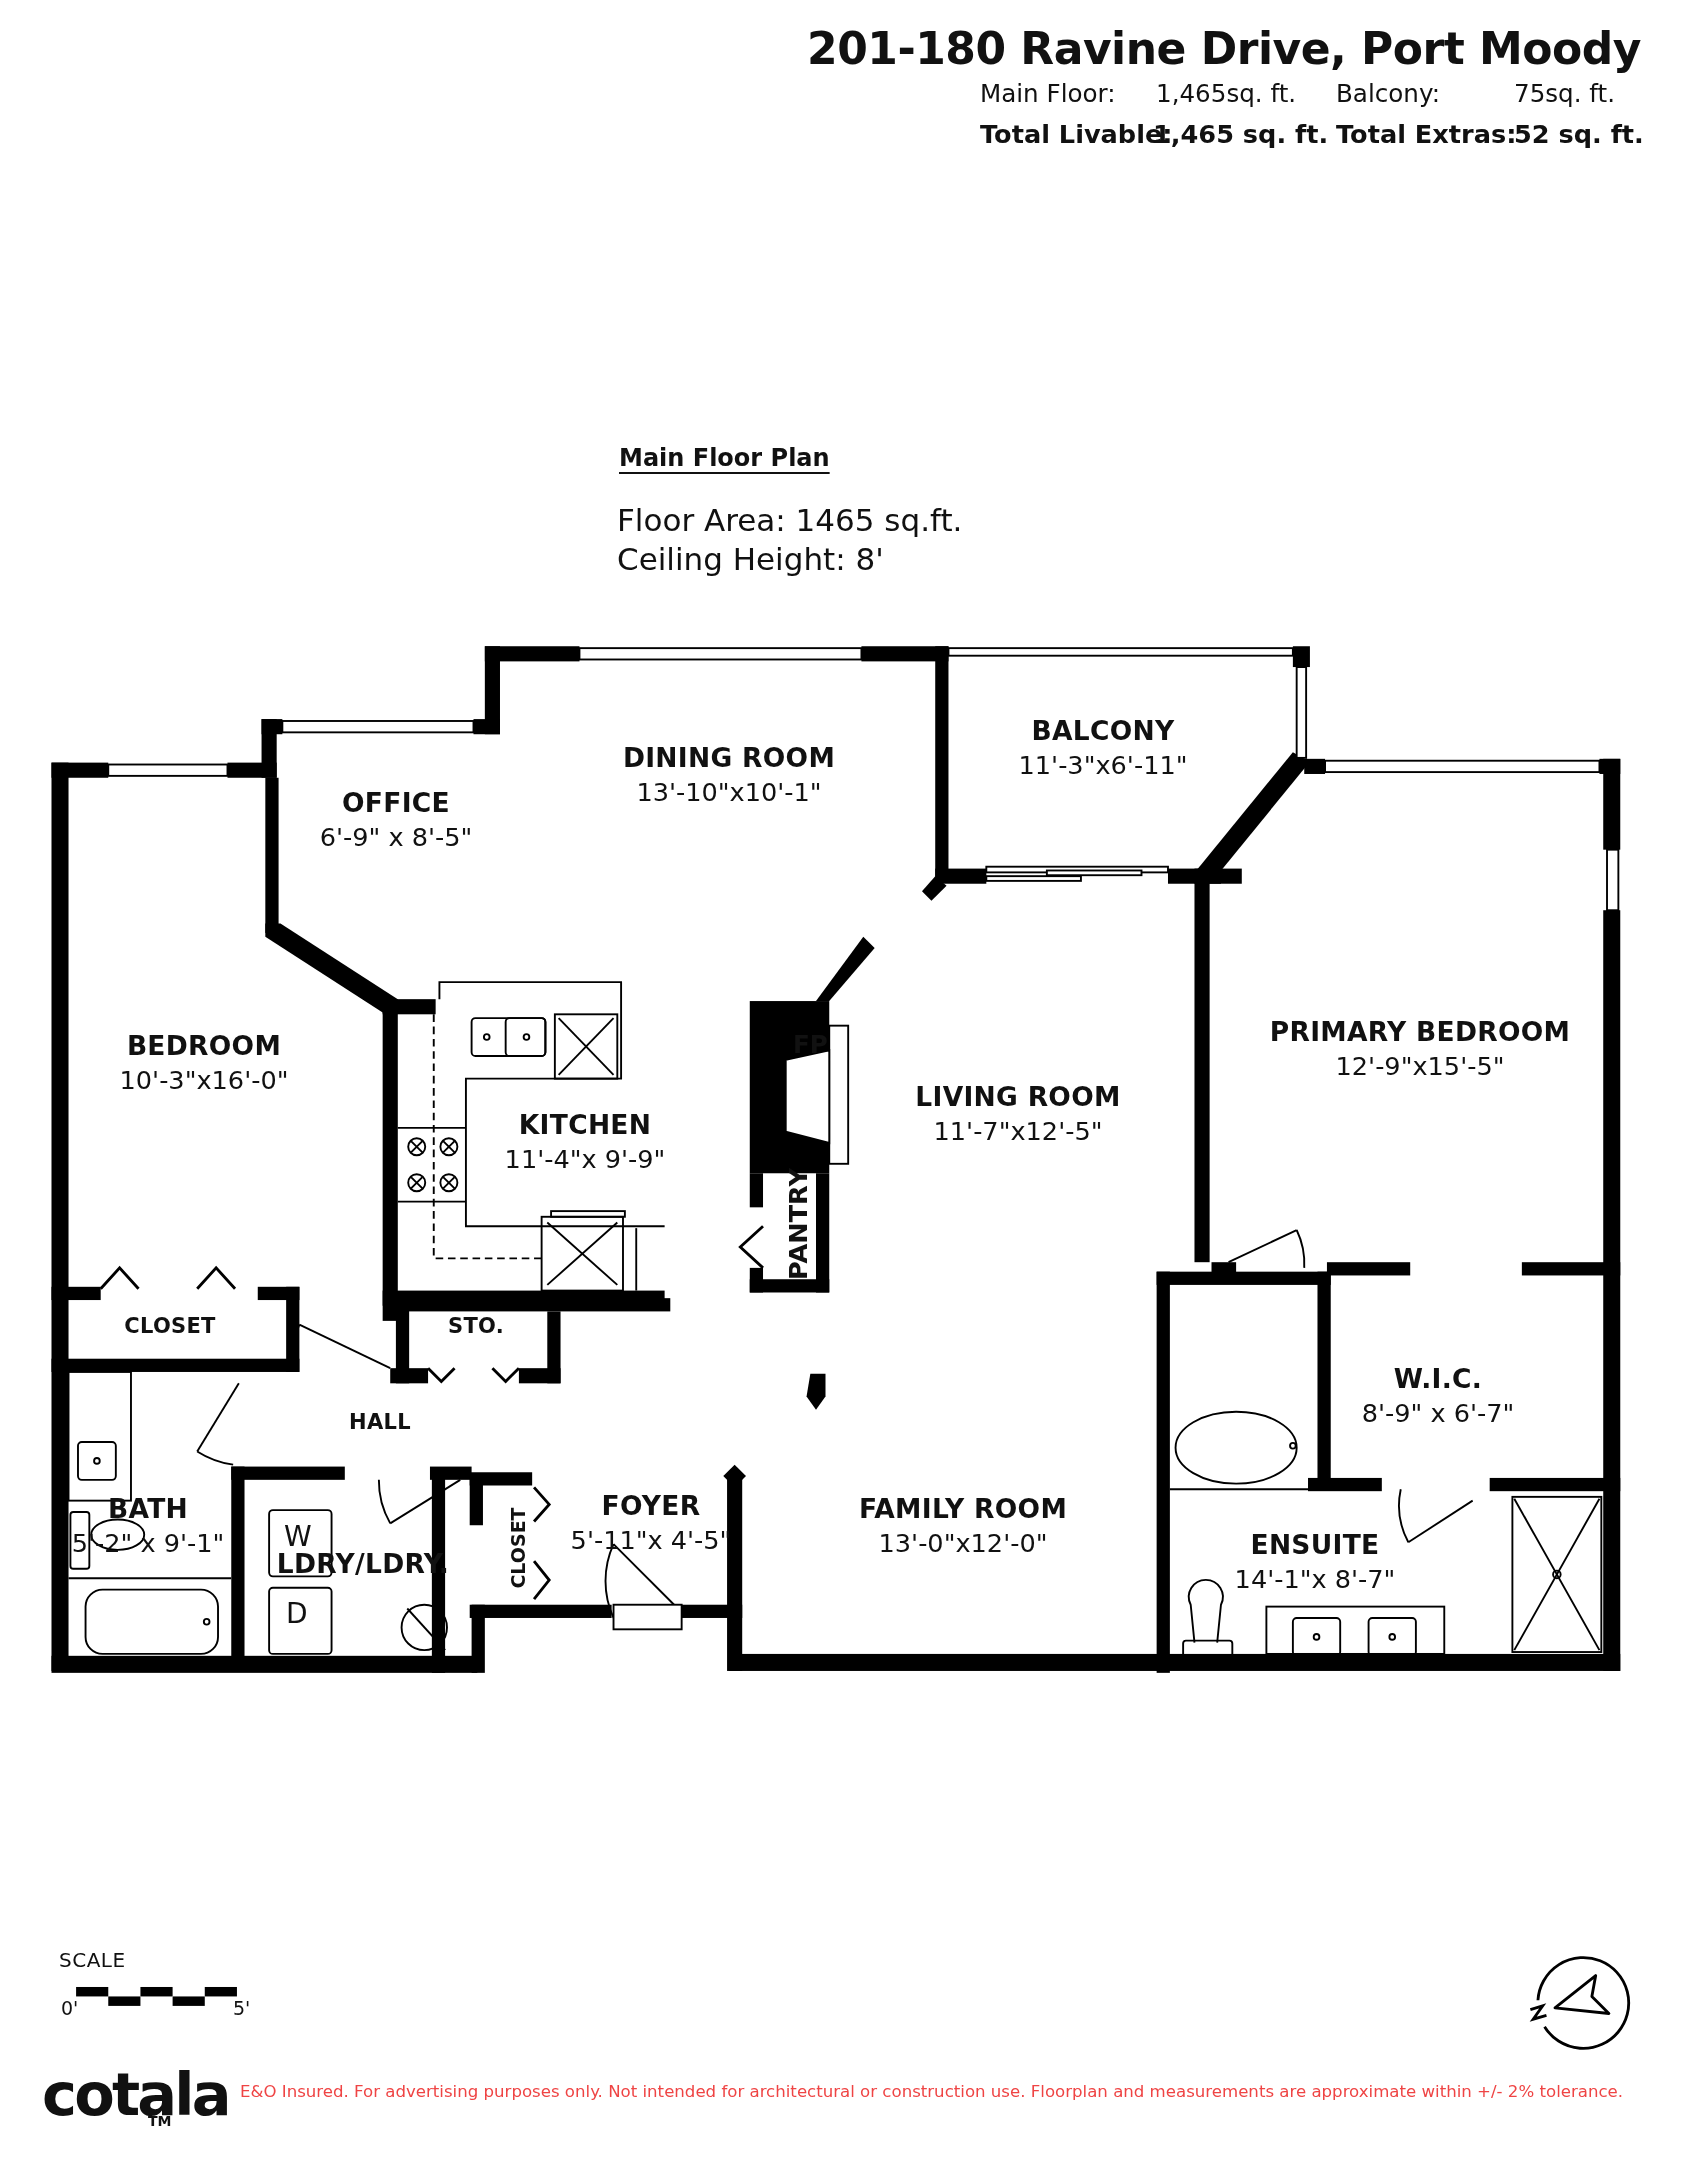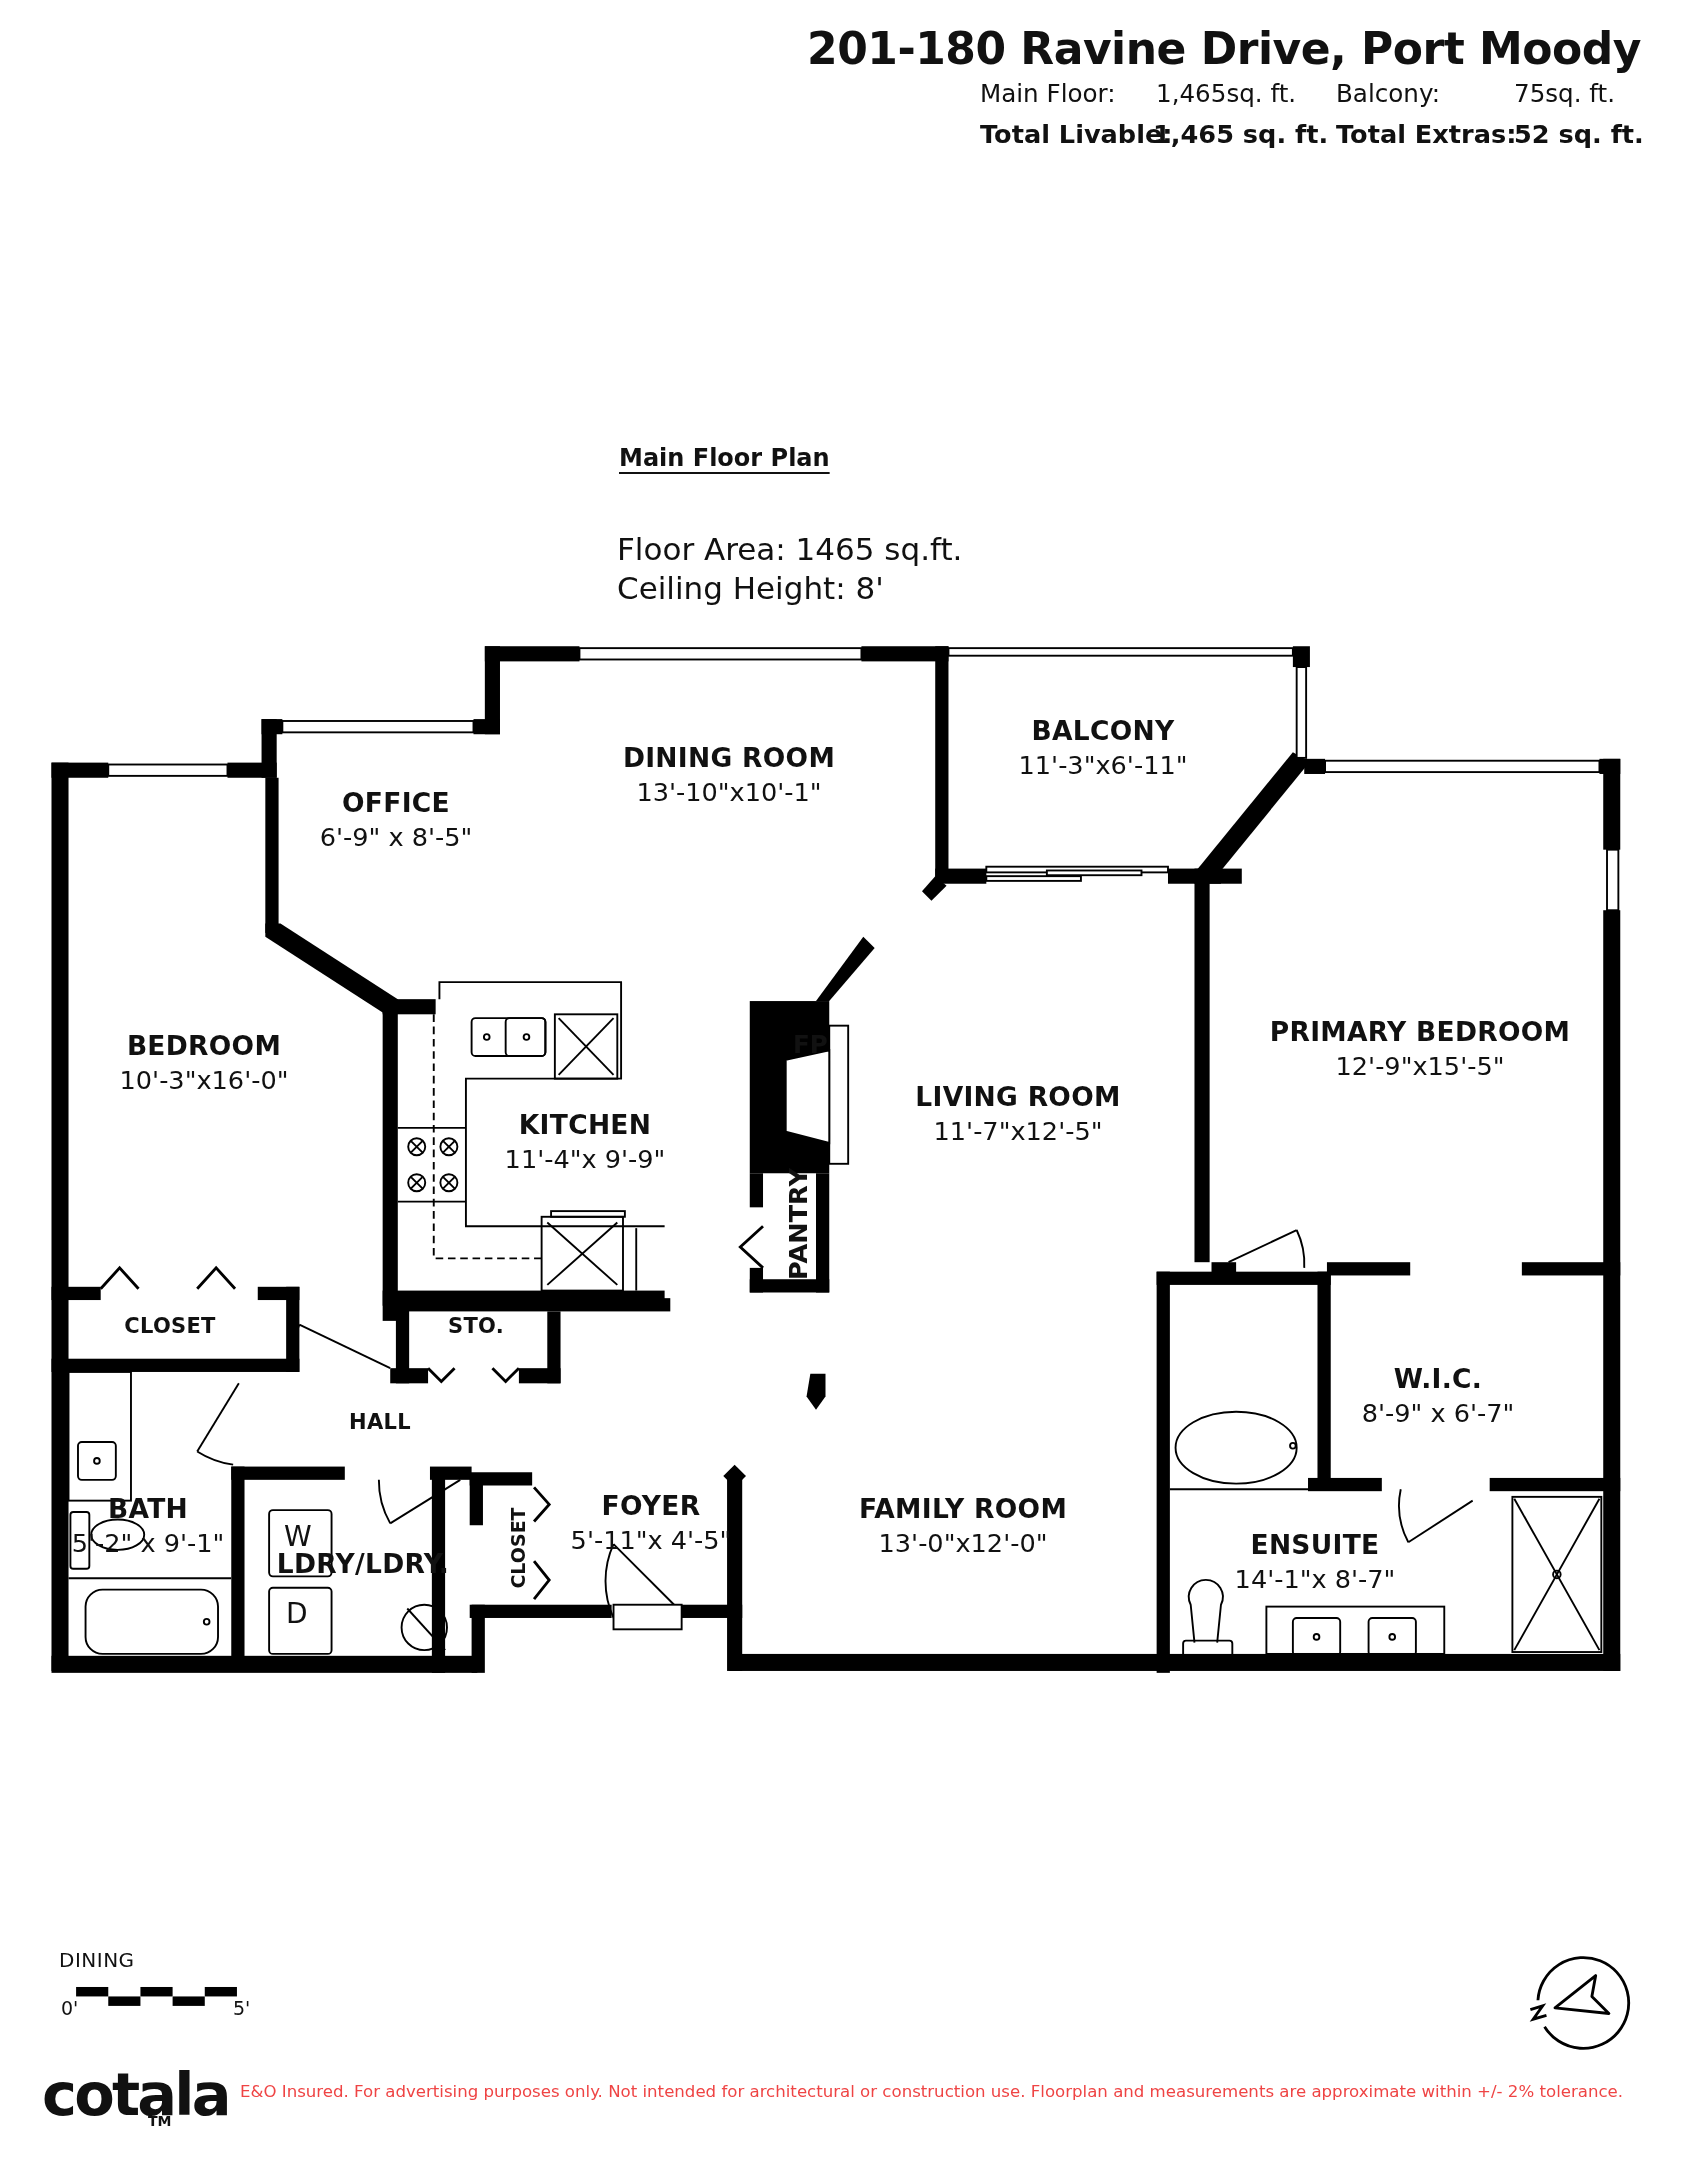--- a/index.html
+++ b/index.html
@@ -5,21 +5,21 @@
   html, body { margin:0; padding:0; background:#ffffff; }
   body { width:1685px; height:2180px; position:relative; overflow:hidden;
          font-family:"DejaVu Sans", "Liberation Sans", sans-serif; color:#111; }
   .abs { position:absolute; }
   
   .addr { right:44px; top:23px; font-size:44px; font-weight:bold; letter-spacing:-0.5px; white-space:nowrap; }
   .stat { font-size:24.6px; white-space:nowrap; }
   .stat.b { font-weight:bold; font-size:25.6px; }
   
   .plan-title { left:619px; top:444px; font-size:24px; font-weight:bold; text-decoration:underline; text-underline-offset:5.7px; white-space:nowrap; }
-  .plan-line { left:617px; font-size:31px; white-space:nowrap;margin-top:29px; }
+  .plan-line { left:617px; font-size:31px; white-space:nowrap; }
   
   .room { position:absolute; text-align:center; transform:translateX(-50%); white-space:nowrap; }
   .room .n { font-weight:bold; font-size:26.5px; display:block; letter-spacing:0.3px; }
   .room .d { font-size:25.6px; display:block; margin-top:3.8px; }
   .room.small .n { font-size:21px; }
   .vert { position:absolute; transform:rotate(-90deg); transform-origin:center; font-weight:bold; white-space:nowrap; }
   svg.plan { position:absolute; left:0; top:0; }
   
   .scale-lbl { left:59px; top:1948px; font-size:20px; letter-spacing:0.5px; }
   .scale-0 { left:61px; top:1997px; font-size:19px; }
@@ -327,20 +327,20 @@
 </div>
 <div class="room" style="left:963px;top:1493px;">
   <span class="n">FAMILY ROOM</span>
   <span class="d">13'-0"x12'-0"</span>
 </div>
 <div class="room" style="left:1308px;top:1529px;margin-left:7px;">
   <span class="n">ENSUITE</span>
   <span class="d">14'-1"x 8'-7"</span>
 </div>
 
-<div class="abs scale-lbl">DINING</div>
+<div class="abs scale-lbl">SCALE</div>
 <div class="abs scale-0">0'</div>
 <div class="abs scale-5">5'</div>
 
 <div class="abs logo">cotala</div>
 <div class="abs tm">TM</div>
 <div class="abs disclaimer">E&amp;O Insured. For advertising purposes only. Not intended for architectural or construction use. Floorplan and measurements are approximate within +/- 2% tolerance.</div>
 
 
 </body></html>

